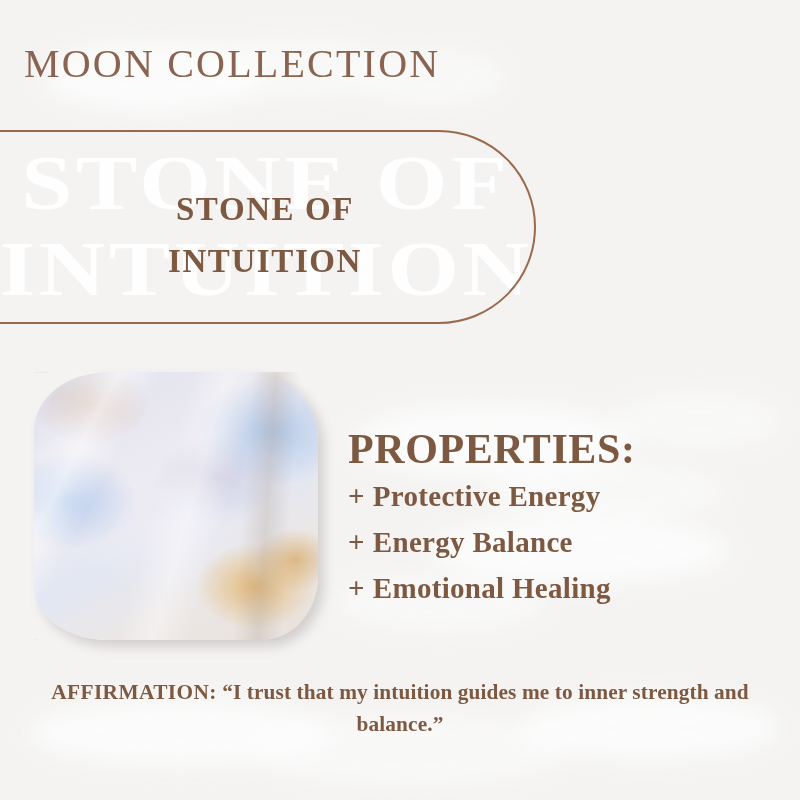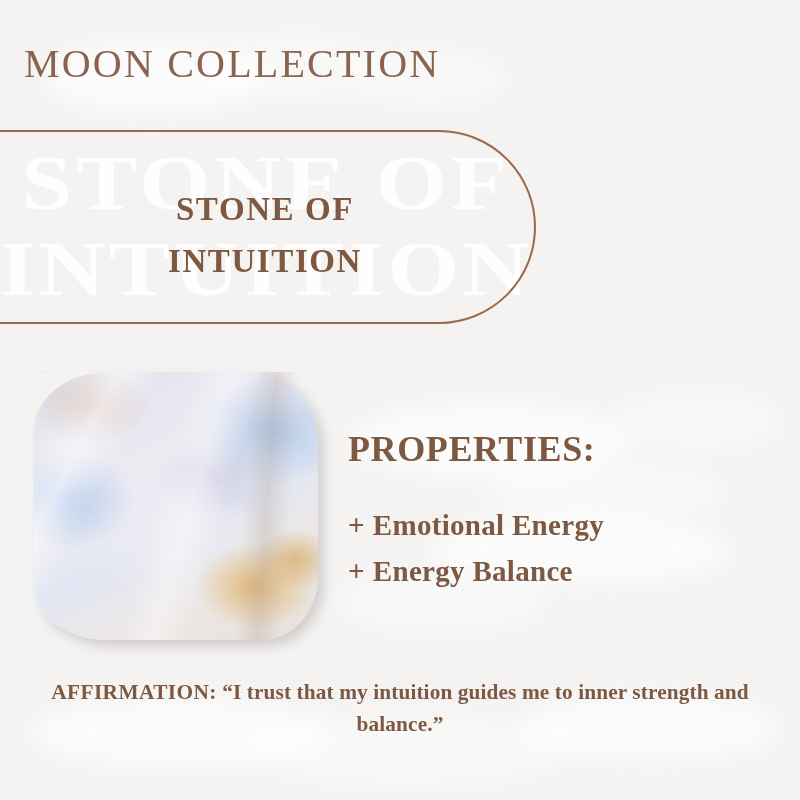--- a/index.html
+++ b/index.html
@@ -145,25 +145,25 @@
   
   #properties {
     position: absolute;
     left: 348px;
     top: 428px;
     width: 420px;
   }
   #properties-heading {
     font-family: "Liberation Serif", serif;
     font-weight: bold;
-    font-size: 36px;
+    font-size: 42px;
     letter-spacing: .6px;
     color: #7d5942;
     line-height: 42px;
-    margin-bottom: 32px;
+    margin-bottom: 3px;
   }
   .prop-item {
     font-family: "Liberation Serif", serif;
     font-weight: bold;
     font-size: 29px;
     letter-spacing: .3px;
     color: #7d5942;
     line-height: 46px;
     white-space: nowrap;
   }
@@ -223,25 +223,28 @@
   <div id="stone-wrap">
     <div id="stone"></div>
     <div id="stone-sheen"></div>
     <div id="stone-grain"></div>
   </div>
 
   <div id="properties">
     <div id="properties-heading">PROPERTIES:</div>
 
     <div class="prop-item">
-      <span class="prop-plus">+</span><span>Emotional Energy</span>
+      <span class="prop-plus">+</span><span>Protective Energy</span>
     </div>
     <div class="prop-item">
       <span class="prop-plus">+</span><span>Energy Balance</span>
     </div>
+    <div class="prop-item">
+      <span class="prop-plus">+</span><span>Emotional Healing</span>
+    </div>
   </div>
 
   <div id="affirmation">
     <span class="aff-label">AFFIRMATION:</span>
     <span>“I trust that my intuition guides me to inner strength and balance.”</span>
   </div>
 
 </div>
 
 </body></html>

